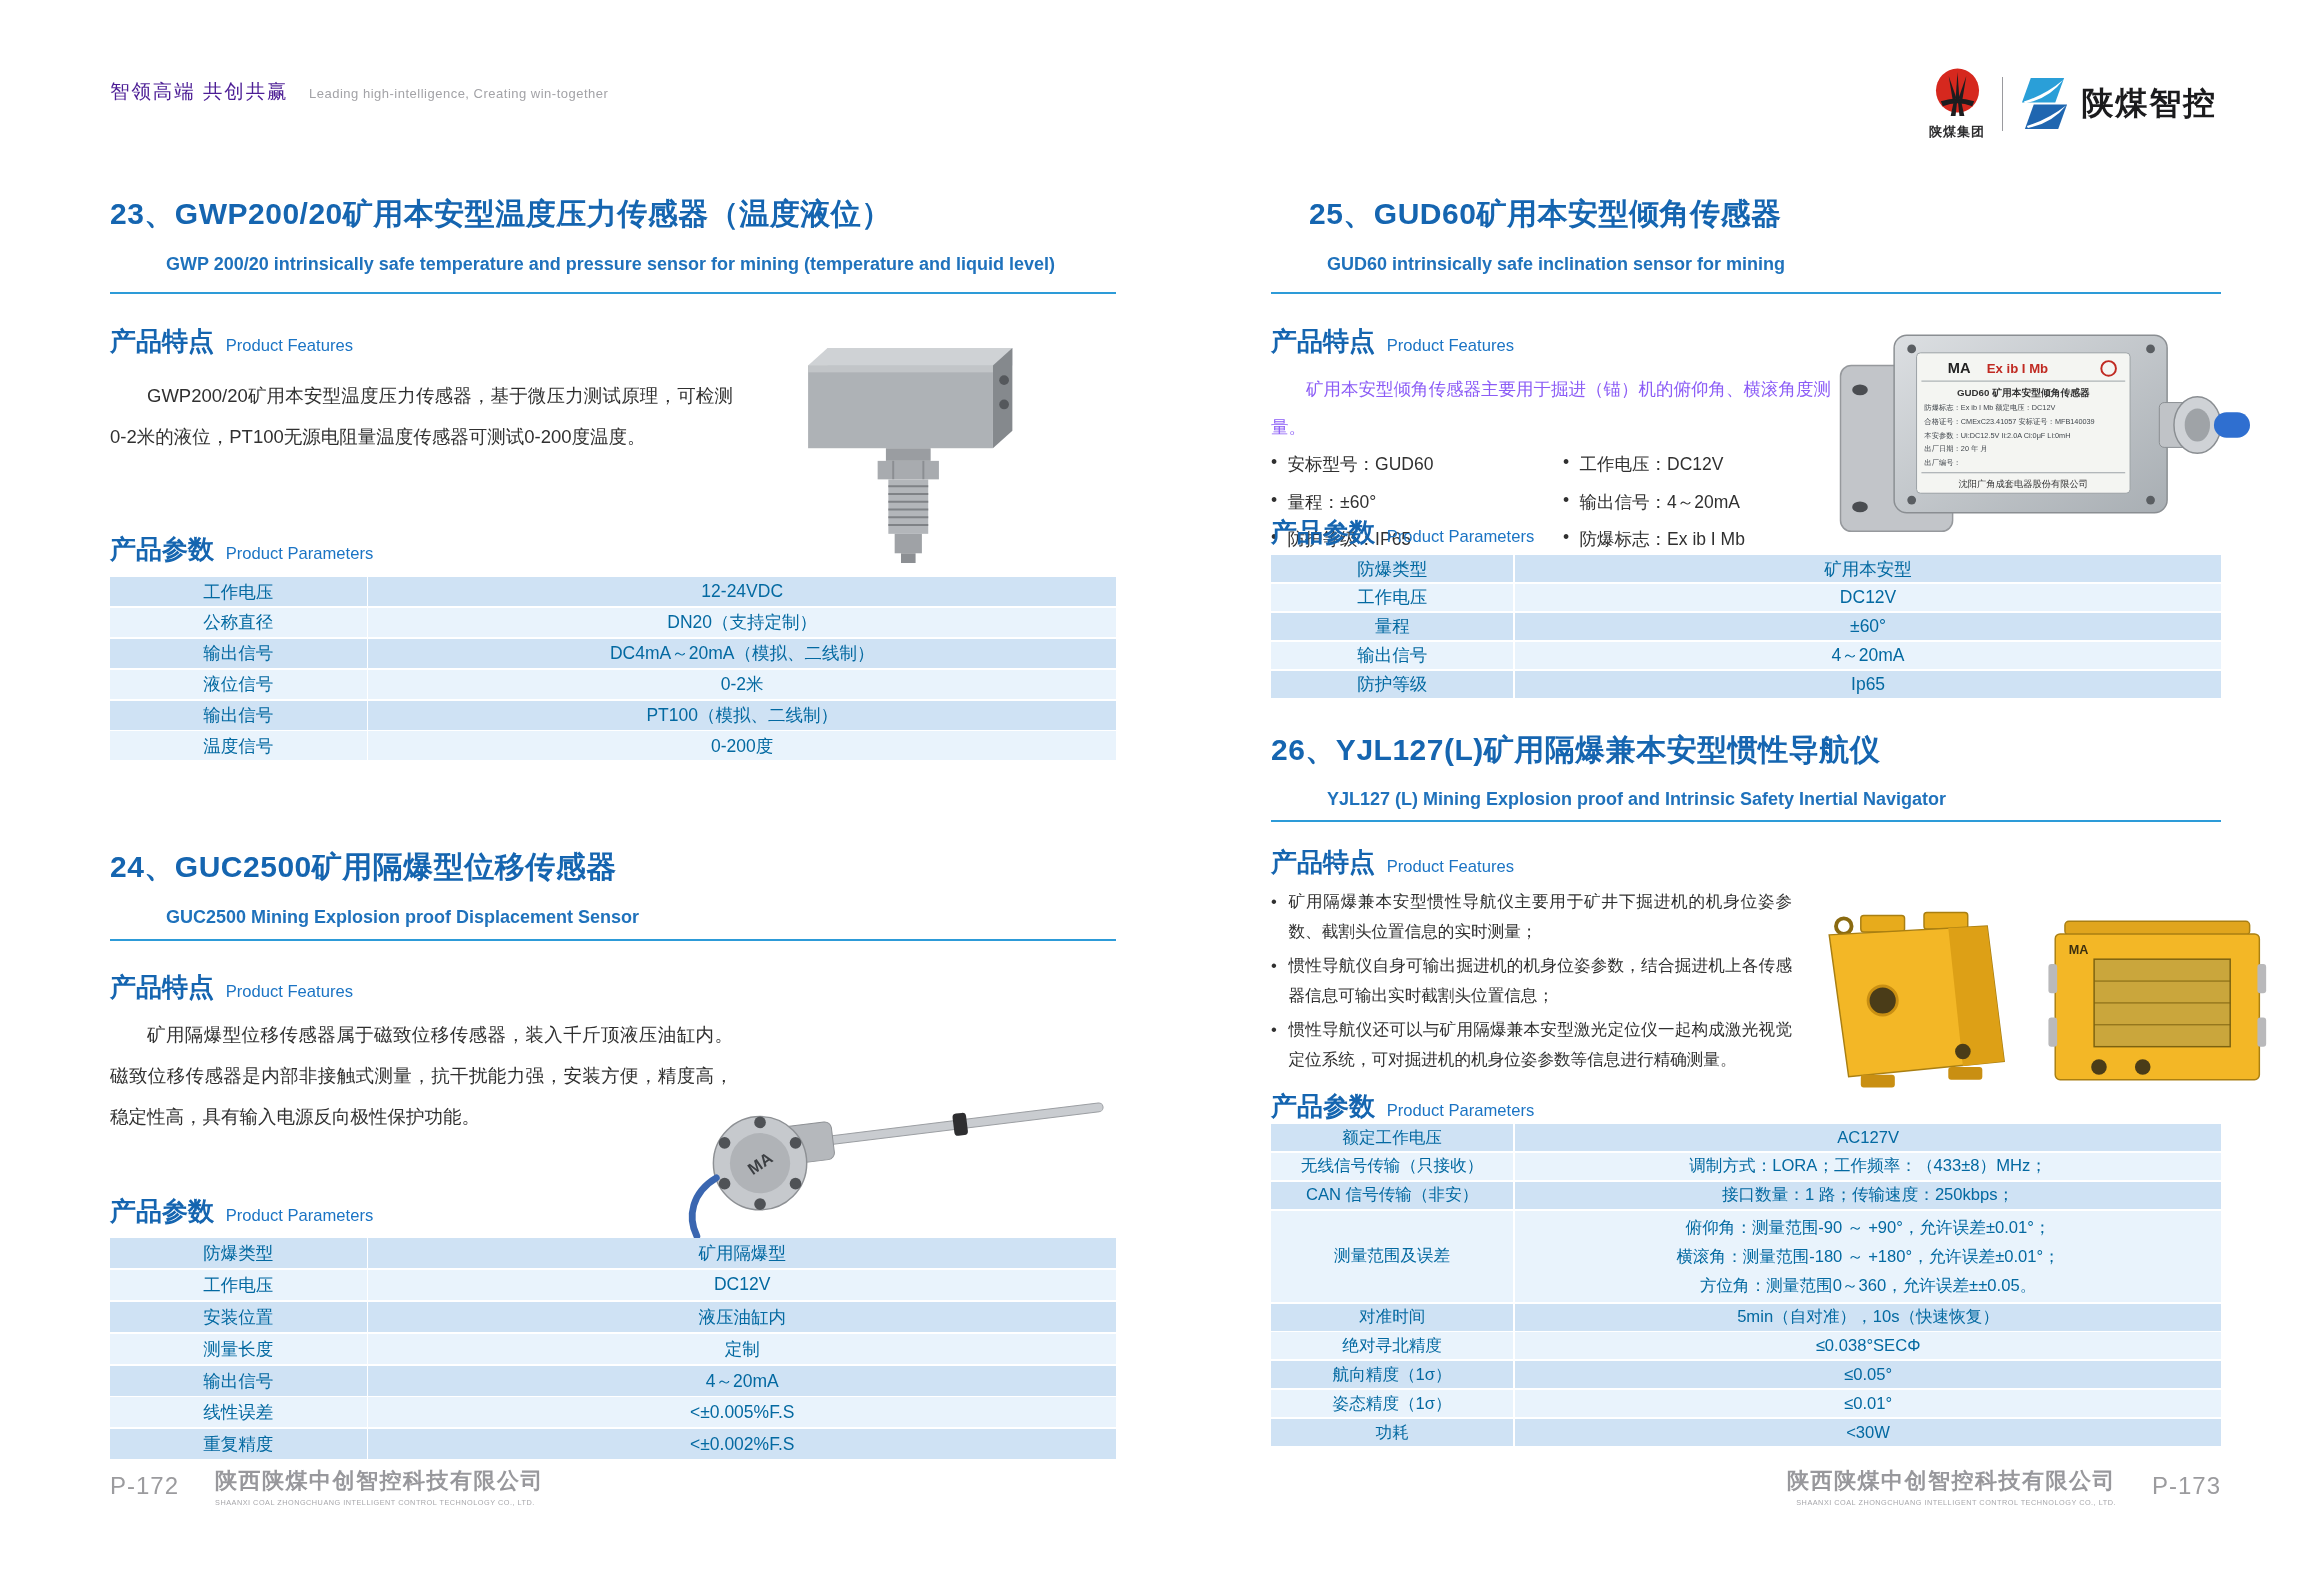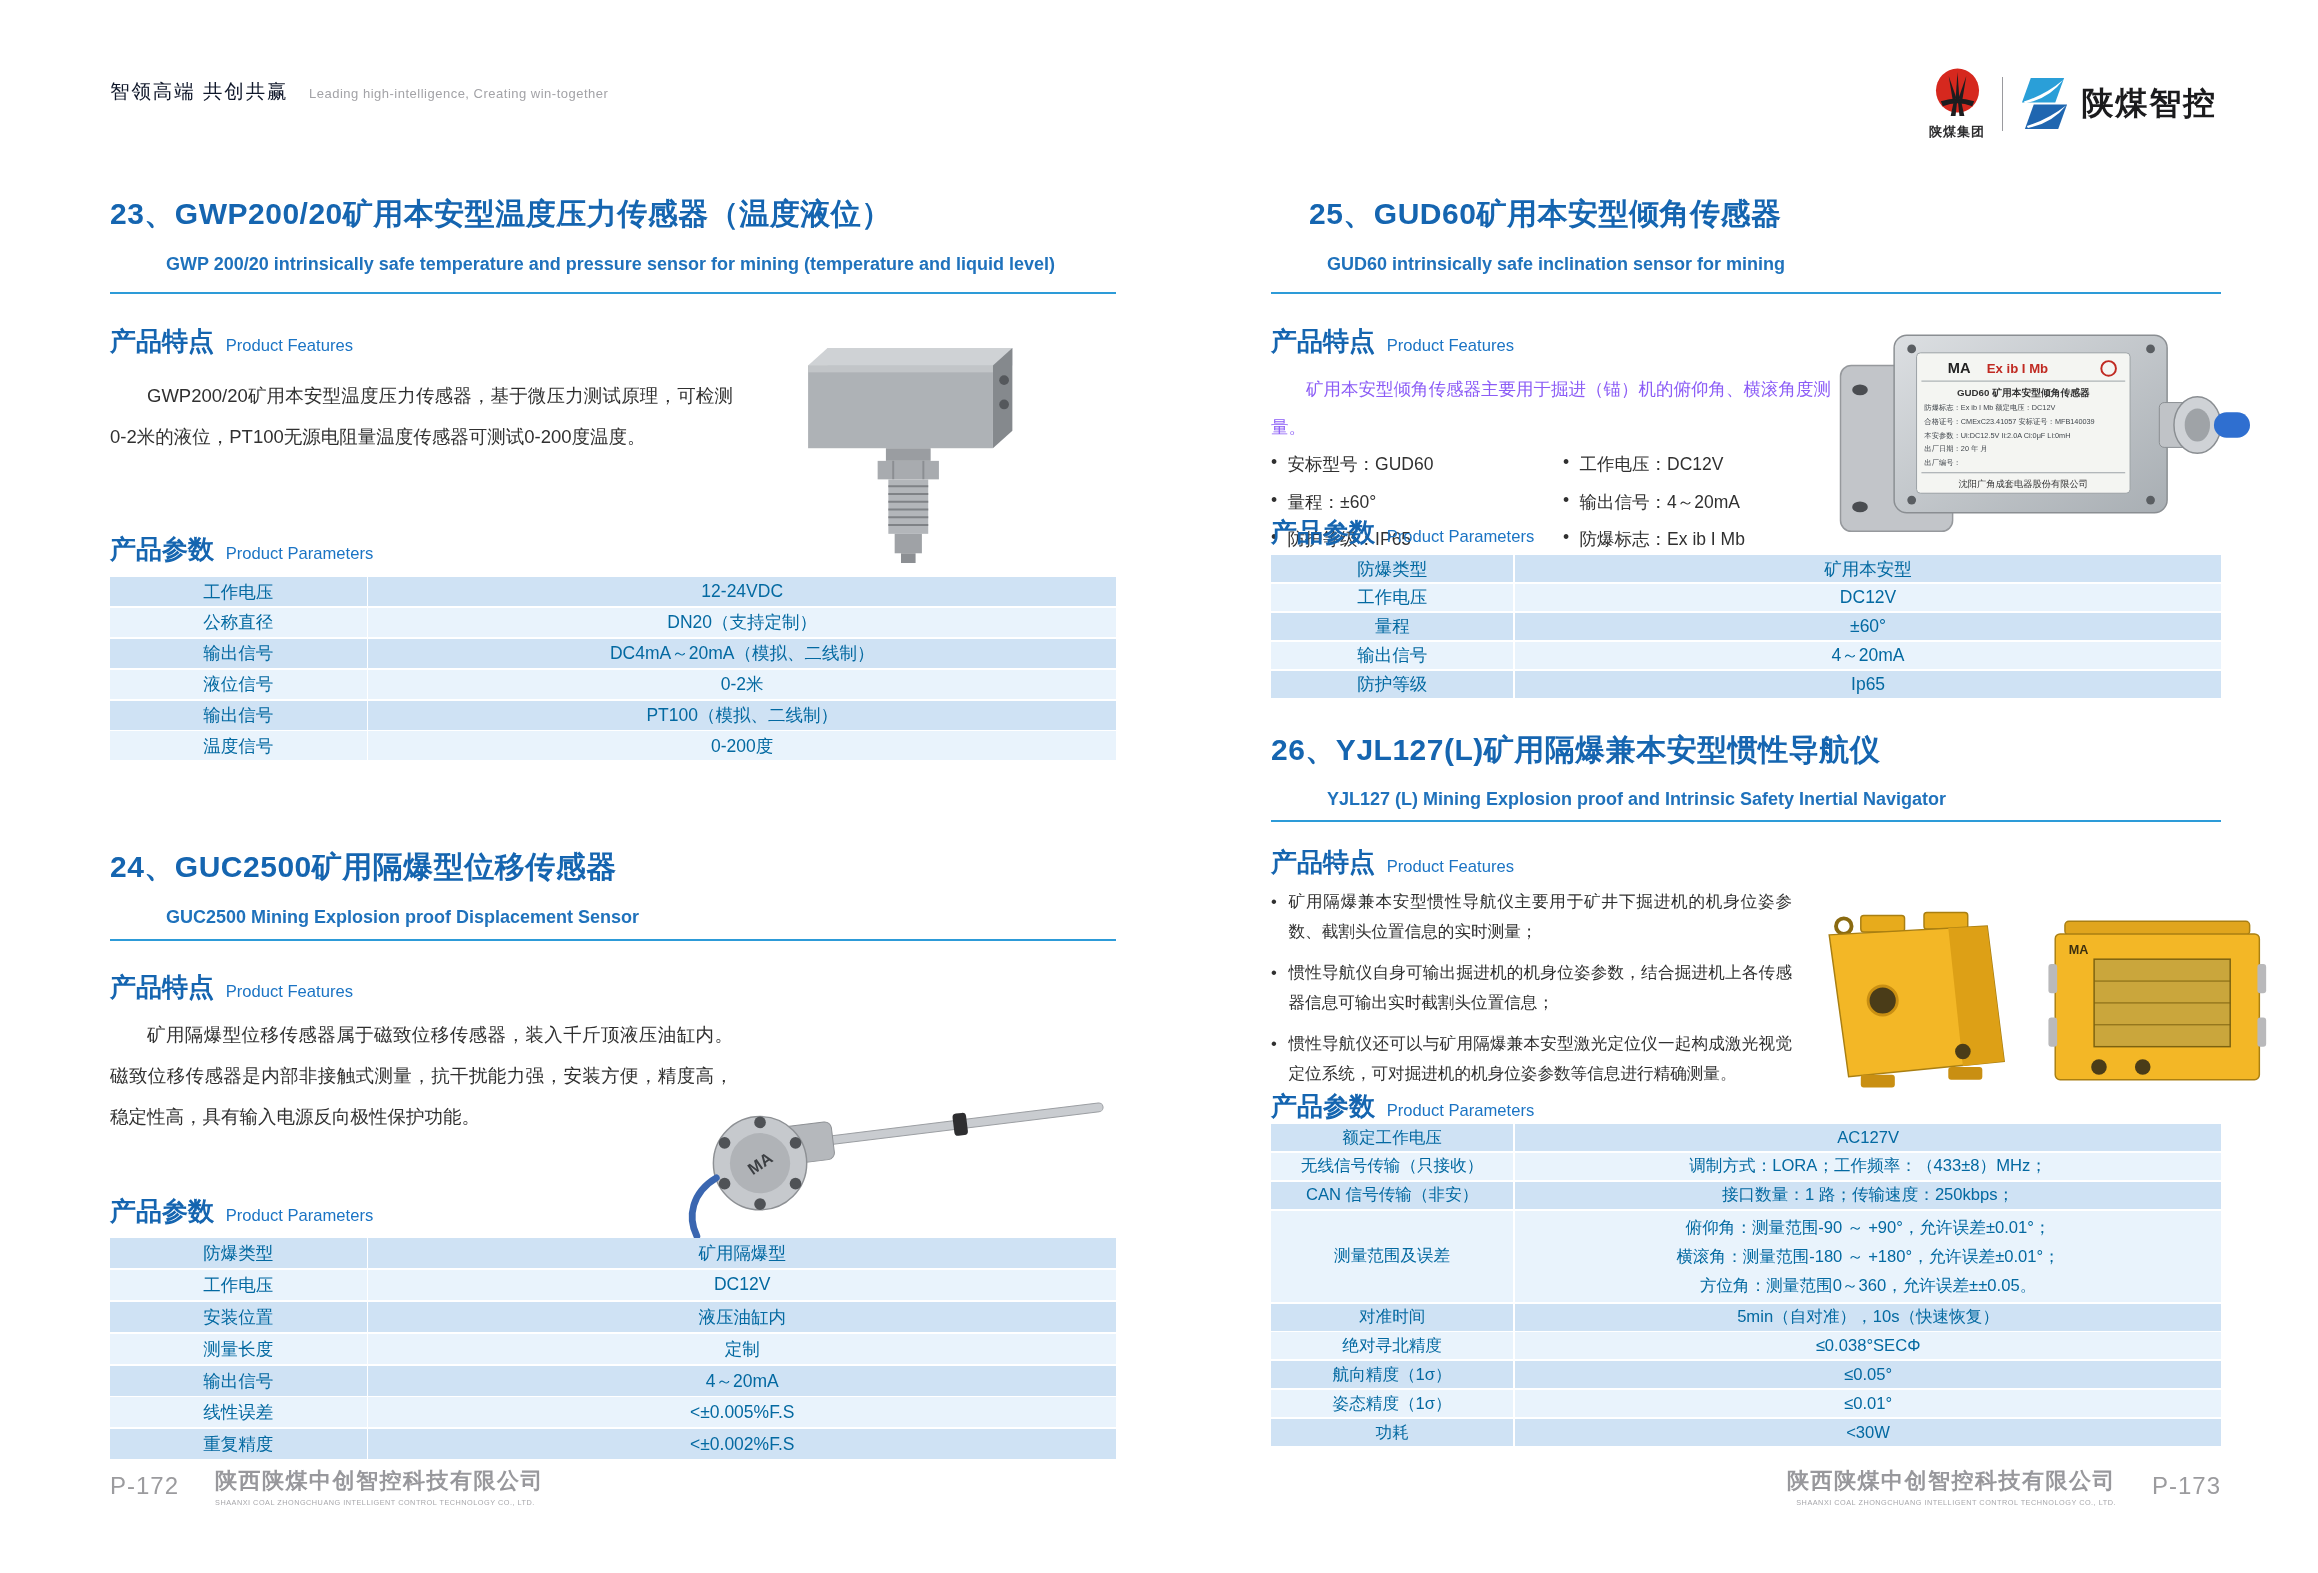--- a/index.html
+++ b/index.html
@@ -1,20 +1,20 @@
 <!DOCTYPE html>
 <html style="font-size:7.8px"><head>
 <meta charset="utf-8">
 <style>
   html,body{margin:0;padding:0;background:#ffffff;}
   body{width:2319px;height:1574px;position:relative;font-family:"Liberation Sans","DejaVu Sans",sans-serif;overflow:hidden;}
   .abs{position:absolute;}
 
   
-  .tagline-zh{font-size:19.5px;color:#0f172a;letter-spacing:1.9px;}
+  .tagline-zh{font-size:19.5px;color:#4c1d95;letter-spacing:1.9px;}
   .tagline-en{font-size:13px;color:#a3a3a7;margin-left:20.5px;letter-spacing:0.5px;}
   .hdr-row{display:flex;align-items:baseline;}
   .logo-group{display:flex;align-items:center;gap:16.6px;}
   .logo1{display:flex;flex-direction:column;align-items:center;gap:3.9px;}
   .logo1-txt{font-size:13px;font-weight:bold;color:#2c2c2e;letter-spacing:1px;}
   .logo-div{width:1.5px;height:54px;background:#9a9a9e;}
   .logo2{display:flex;align-items:center;gap:12.7px;}
   .logo2-txt{font-size:32px;font-weight:bold;color:#1b1b1d;letter-spacing:1.9px;}
 
   
@@ -310,21 +310,21 @@
 
 <div class="abs sec-title" style="left:1271px;top:730px;">26、YJL127(L)矿用隔爆兼本安型惯性导航仪</div>
 <div class="abs sec-sub" style="left:1327px;top:789px;">YJL127 (L) Mining Explosion proof and Intrinsic Safety Inertial Navigator</div>
 <div class="abs rule" style="left:1271px;top:820px;width:950px;"></div>
 
 <div class="abs h-feat" style="left:1271px;top:845px;">
   <span class="h-zh">产品特点</span>
   <span class="h-en">Product Features</span>
 </div>
 
-<div class="abs" style="left:1271px;top:887px;width:521px;display:flex;flex-direction:column;gap:11px;">
+<div class="abs" style="left:1271px;top:887px;width:521px;display:flex;flex-direction:column;gap:4px;">
   <div class="b26">矿用隔爆兼本安型惯性导航仪主要用于矿井下掘进机的机身位姿参数、截割头位置信息的实时测量；</div>
   <div class="b26">惯性导航仪自身可输出掘进机的机身位姿参数，结合掘进机上各传感器信息可输出实时截割头位置信息；</div>
   <div class="b26">惯性导航仪还可以与矿用隔爆兼本安型激光定位仪一起构成激光视觉定位系统，可对掘进机的机身位姿参数等信息进行精确测量。</div>
 </div>
 
 <svg class="abs" style="left:1802px;top:896px;" width="487" height="209" viewBox="0 0 1000 430">
   <g>
     <circle cx="85" cy="62" r="16" fill="none" stroke="#8a6a10" stroke-width="8"></circle>
     <rect x="120" y="40" width="90" height="34" rx="6" fill="#e7ab1c" stroke="#a97f12" stroke-width="3"></rect>
     <rect x="250" y="34" width="90" height="34" rx="6" fill="#e7ab1c" stroke="#a97f12" stroke-width="3"></rect>

